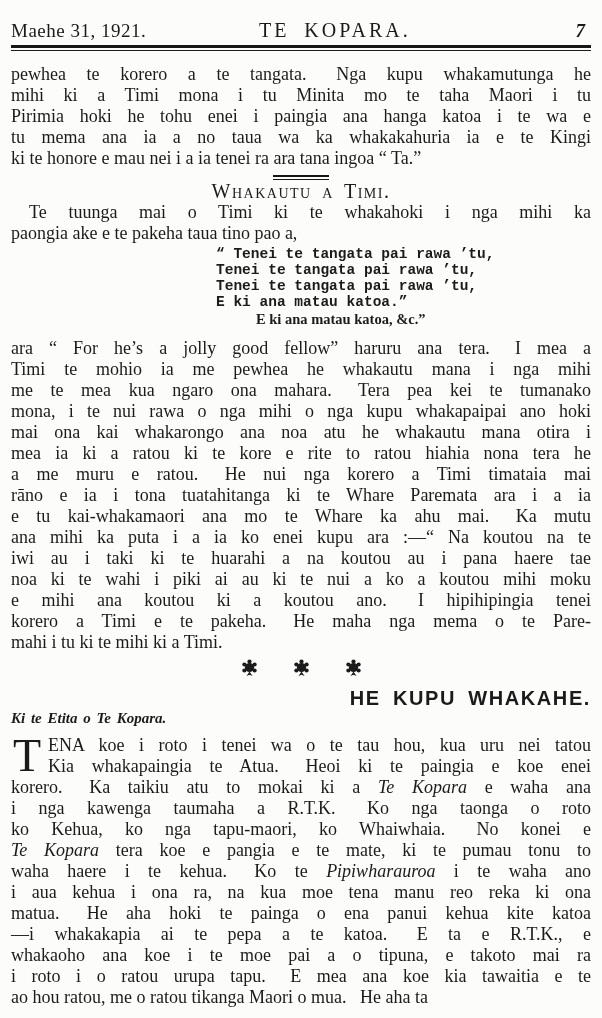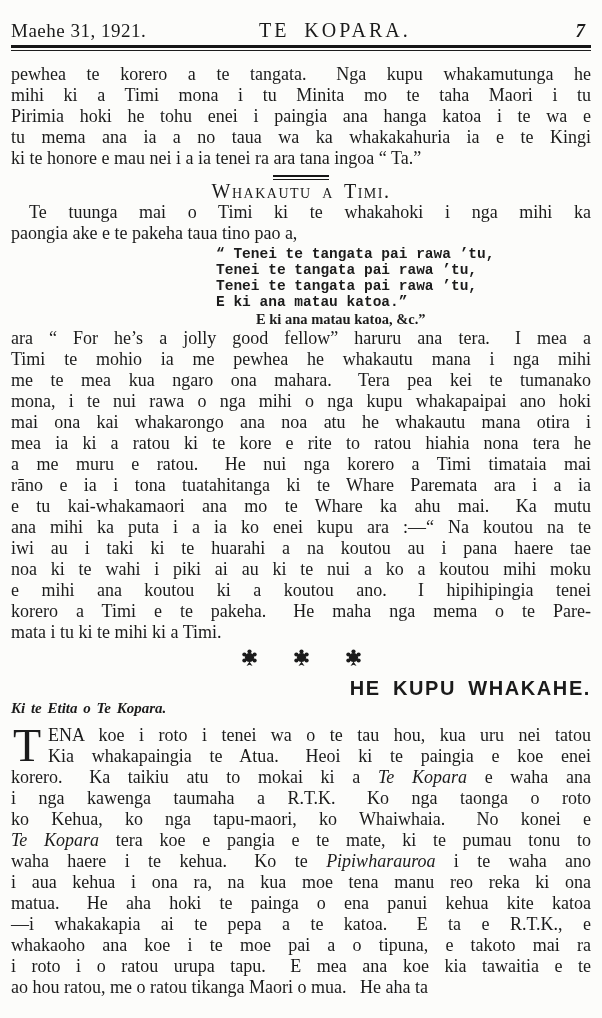--- a/index.html
+++ b/index.html
@@ -56,21 +56,21 @@
     margin-top:2px;
     padding-left:205px;
     font-size:14.5px;font-weight:bold;line-height:16px;font-family:Liberation Mono, monospace;
   }
   .verse .line{text-align:left;text-align-last:left;}
   .verse-refrain{
     padding-left:245px;
     font-size:14.5px;font-weight:bold;line-height:18px;
     white-space:pre-wrap;
   }
-  .p3{}
+  .p3{margin-top:10px;}
   
   .ornaments{
     margin-top:4px;height:22px;
     display:flex;justify-content:center;align-items:center;gap:33px;
   }
   .ornaments svg{display:block;}
   
   .art2-heading{
     margin-top:10px;height:19px;line-height:19px;
     text-align:right;
@@ -134,21 +134,21 @@
       <div class="line">mai ona kai whakarongo ana noa atu he whakautu mana otira i</div>
       <div class="line">mea ia ki a ratou ki te kore e rite to ratou hiahia nona tera he</div>
       <div class="line">a me muru e ratou.  He nui nga korero a Timi timataia mai</div>
       <div class="line">rāno e ia i tona tuatahitanga ki te Whare Paremata ara i a ia</div>
       <div class="line">e tu kai-whakamaori ana mo te Whare ka ahu mai.  Ka mutu</div>
       <div class="line">ana mihi ka puta i a ia ko enei kupu ara :—“ Na koutou na te</div>
       <div class="line">iwi au i taki ki te huarahi a na koutou au i pana haere tae</div>
       <div class="line">noa ki te wahi i piki ai au ki te nui a ko a koutou mihi moku</div>
       <div class="line">e mihi ana koutou ki a koutou ano.  I hipihipingia tenei</div>
       <div class="line">korero a Timi e te pakeha.  He maha nga mema o te Pare-</div>
-      <div class="line line-last">mata i tu ki te mihi ki a Timi.</div>
+      <div class="line line-last">mahi i tu ki te mihi ki a Timi.</div>
     </div>
 
   <div class="ornaments">
     <span>
         <svg width="19" height="19" viewBox="0 0 19 19">
           <g fill="#1b1b1b">
             <circle cx="9.5" cy="8.5" r="4.6"></circle>
             <circle cx="9.5" cy="2.6" r="2.1"></circle>
             <circle cx="14.6" cy="5.5" r="2.1"></circle>
             <circle cx="14.6" cy="11.5" r="2.1"></circle>

